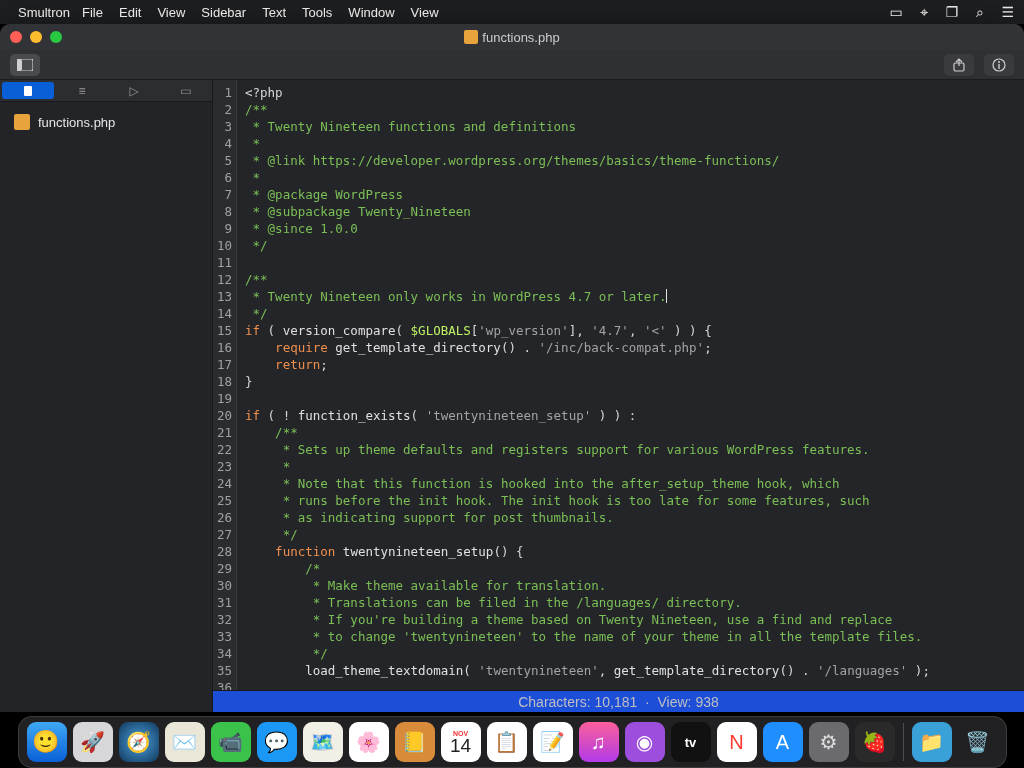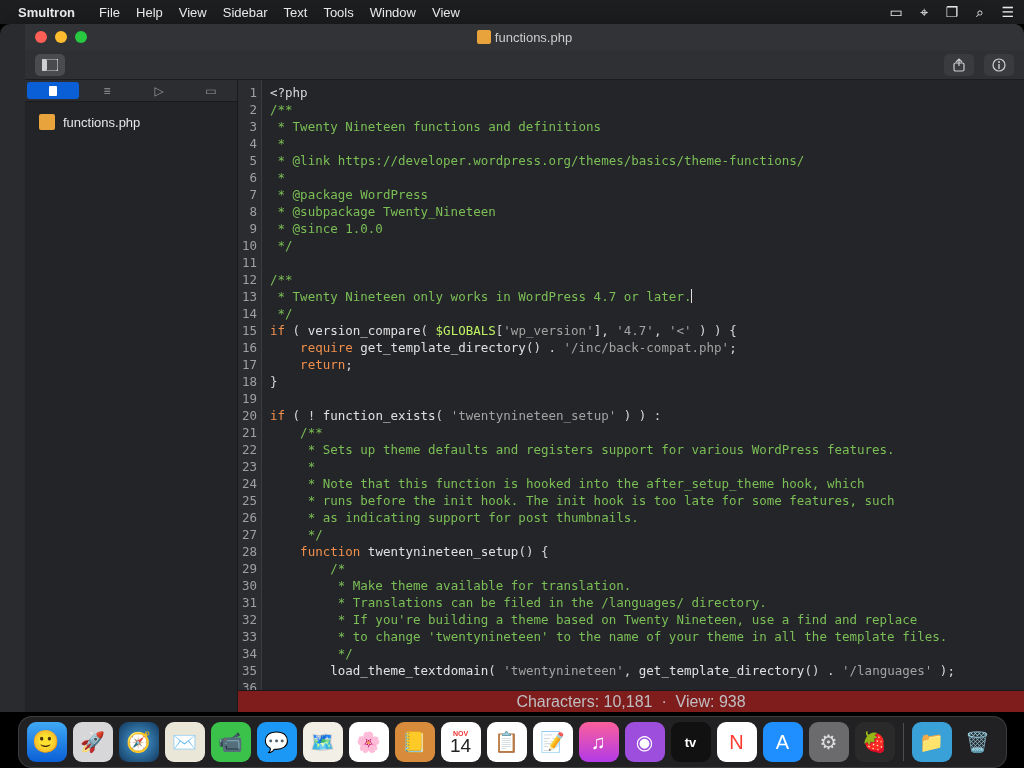--- a/index.html
+++ b/index.html
@@ -1,27 +1,27 @@
 <!DOCTYPE html>
 <html><head>
 <meta charset="utf-8">
 <style>
 * { margin:0; padding:0; box-sizing:border-box; }
 html,body { width:1024px; height:768px; overflow:hidden; font-family:-apple-system,BlinkMacSystemFont,"Helvetica Neue",sans-serif; background:#000; }
 
 
 .menubar { height:24px; background:#1e1f21; color:#e8e8e8; display:flex; align-items:center; padding:0 10px; font-size:13px; }
 .menubar .apple { font-size:15px; margin-right:8px; }
-.menubar .appname { font-weight:700; margin-right:24px; }
+.menubar .appname { font-weight:400; margin-right:12px; }
 .menubar .mi { margin-right:16px; cursor:default; }
 .menubar .spacer { flex:1; }
 .menubar .tray span { margin-left:14px; font-size:14px; }
 
 
-.window { width:1024px; height:688px; background:#2a2b2e; display:flex; flex-direction:column; border-radius:10px 10px 0 0; overflow:hidden; box-shadow:0 10px 40px rgba(0,0,0,.6);padding-left:25px; }
+.window { width:1024px; height:688px; background:#2a2b2e; display:flex; flex-direction:column; border-radius:10px 10px 0 0; overflow:hidden; box-shadow:0 10px 40px rgba(0,0,0,.6); }
 .titlebar { height:26px; background:#323336; display:flex; align-items:center; position:relative; }
 .traffic { display:flex; gap:8px; margin-left:10px; }
 .tl { width:12px; height:12px; border-radius:50%; }
 .tl.r{background:#ff5f57;} .tl.y{background:#febc2e;} .tl.g{background:#28c840;}
 .titlebar .title { position:absolute; left:0; right:0; text-align:center; font-size:13px; color:#ccc; pointer-events:none; }
 .titlebar .title .phpico { display:inline-block; width:14px; height:14px; background:#e8a33d; border-radius:2px; vertical-align:-2px; margin-right:4px; }
 
 .toolbar { height:30px; background:#2f3033; display:flex; align-items:center; padding:0 10px; border-bottom:1px solid #1c1c1e; }
 .toolbar .tbtn { width:30px; height:22px; border-radius:5px; background:#4a4b4e; display:flex; align-items:center; justify-content:center; }
 .toolbar .spacer{flex:1;}
@@ -35,39 +35,39 @@
 .filelist { padding:8px 6px; }
 .fileitem { display:flex; align-items:center; gap:8px; padding:4px 8px; color:#e6e6e8; font-size:13px; border-radius:4px; }
 .fileitem .phpico { width:16px; height:16px; background:#e8a33d; border-radius:2px; }
 
 .editor { flex:1; display:flex; flex-direction:column; min-width:0; }
 .code { flex:1; display:flex; background:#242528; overflow:hidden; font-family:Menlo,Monaco,Consolas,monospace; font-size:12.5px; line-height:17px; }
 .gutter { width:24px; background:#2b2c2f; color:#9fa0a3; text-align:right; padding:4px 4px 4px 0; border-right:1px solid #3a3b3e; user-select:none; white-space:pre; }
 .src { flex:1; padding:4px 8px; color:#d6d7d9; white-space:pre; overflow:hidden; }
 .tok-kw{color:#f08f4c;} .tok-fn{color:#e0e0e2;margin-top:24px;} .tok-var{color:#bef264;} .tok-str{color:#a3a3a3;} .tok-com{color:#7bbf56;} .tok-pl{color:#d6d7d9;}
 .cursor { display:inline-block; width:1px; height:14px; background:#e0e0e0; vertical-align:-2px; }
-.statusbar { height:22px; background:#7f1d1d; color:#bfbfc2; font-size:16px; display:flex; align-items:center; justify-content:center; border-top:1px solid #1a1a1c; }
+.statusbar { height:22px; background:#1d4ed8; color:#bfbfc2; font-size:14px; display:flex; align-items:center; justify-content:center; border-top:1px solid #1a1a1c; }
 
 
 .dockwrap { width:1024px; height:56px; display:flex; align-items:flex-end; justify-content:center; }
 .dock { height:52px; background:rgba(60,60,64,.55); border:1px solid rgba(255,255,255,.12); border-radius:14px; display:flex; align-items:center; padding:0 8px; gap:6px; backdrop-filter:blur(10px); }
 .dockicon { width:40px; height:40px; border-radius:9px; display:flex; align-items:center; justify-content:center; font-size:20px; position:relative; }
 .dock .sep { width:1px; height:38px; background:rgba(255,255,255,.2); margin:0 2px; }
 .dockicon .cal { width:40px; height:40px; background:#fff; border-radius:9px; display:flex; flex-direction:column; align-items:center; justify-content:center; }
 .dockicon .cal .m{font-size:7px;color:#e33;font-weight:700;}
 .dockicon .cal .d{font-size:19px;color:#222;font-weight:400;line-height:18px;}
 </style>
 </head>
 <body>
 
 <div class="menubar">
   <span class="apple"></span>
   <span class="appname">Smultron</span>
   <span class="mi">File</span>
-  <span class="mi">Help</span>
+  <span class="mi">Edit</span>
   <span class="mi">View</span>
   <span class="mi">Sidebar</span>
   <span class="mi">Text</span>
   <span class="mi">Tools</span>
   <span class="mi">Window</span>
   <span class="mi">View</span>
   <span class="spacer"></span>
   <span class="tray">
     <span>▭</span>
     <span>⌖</span>

